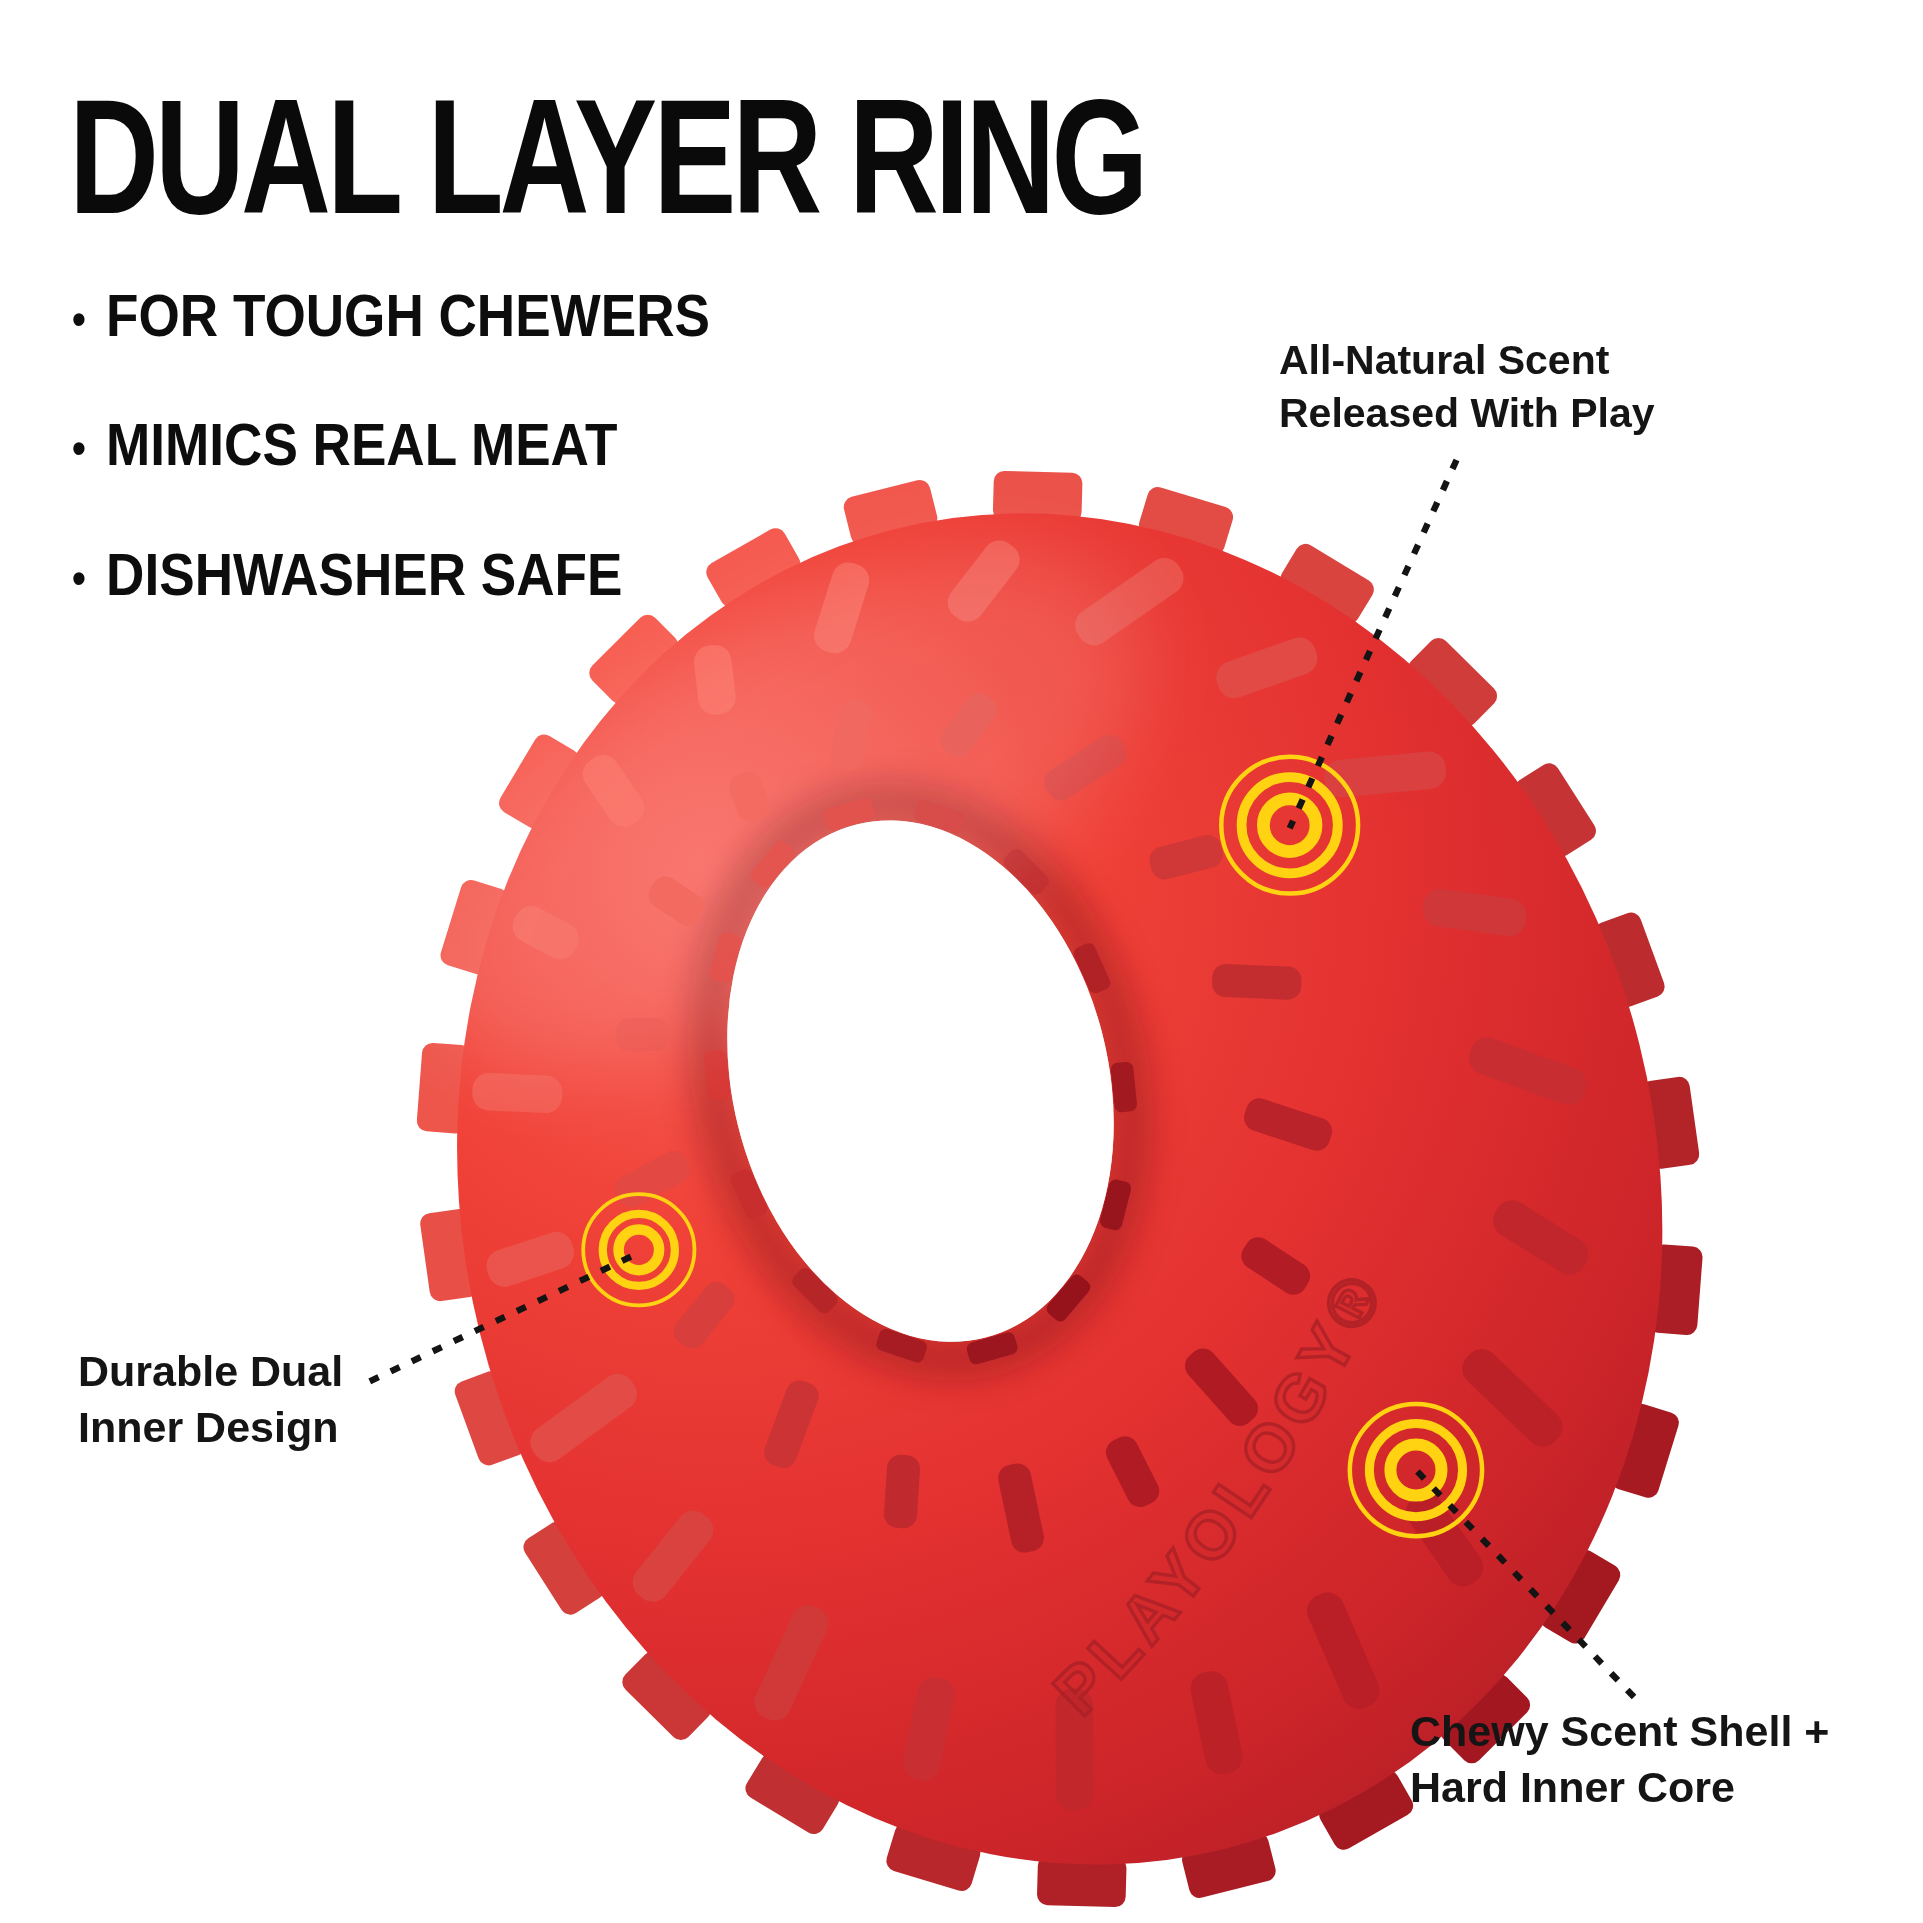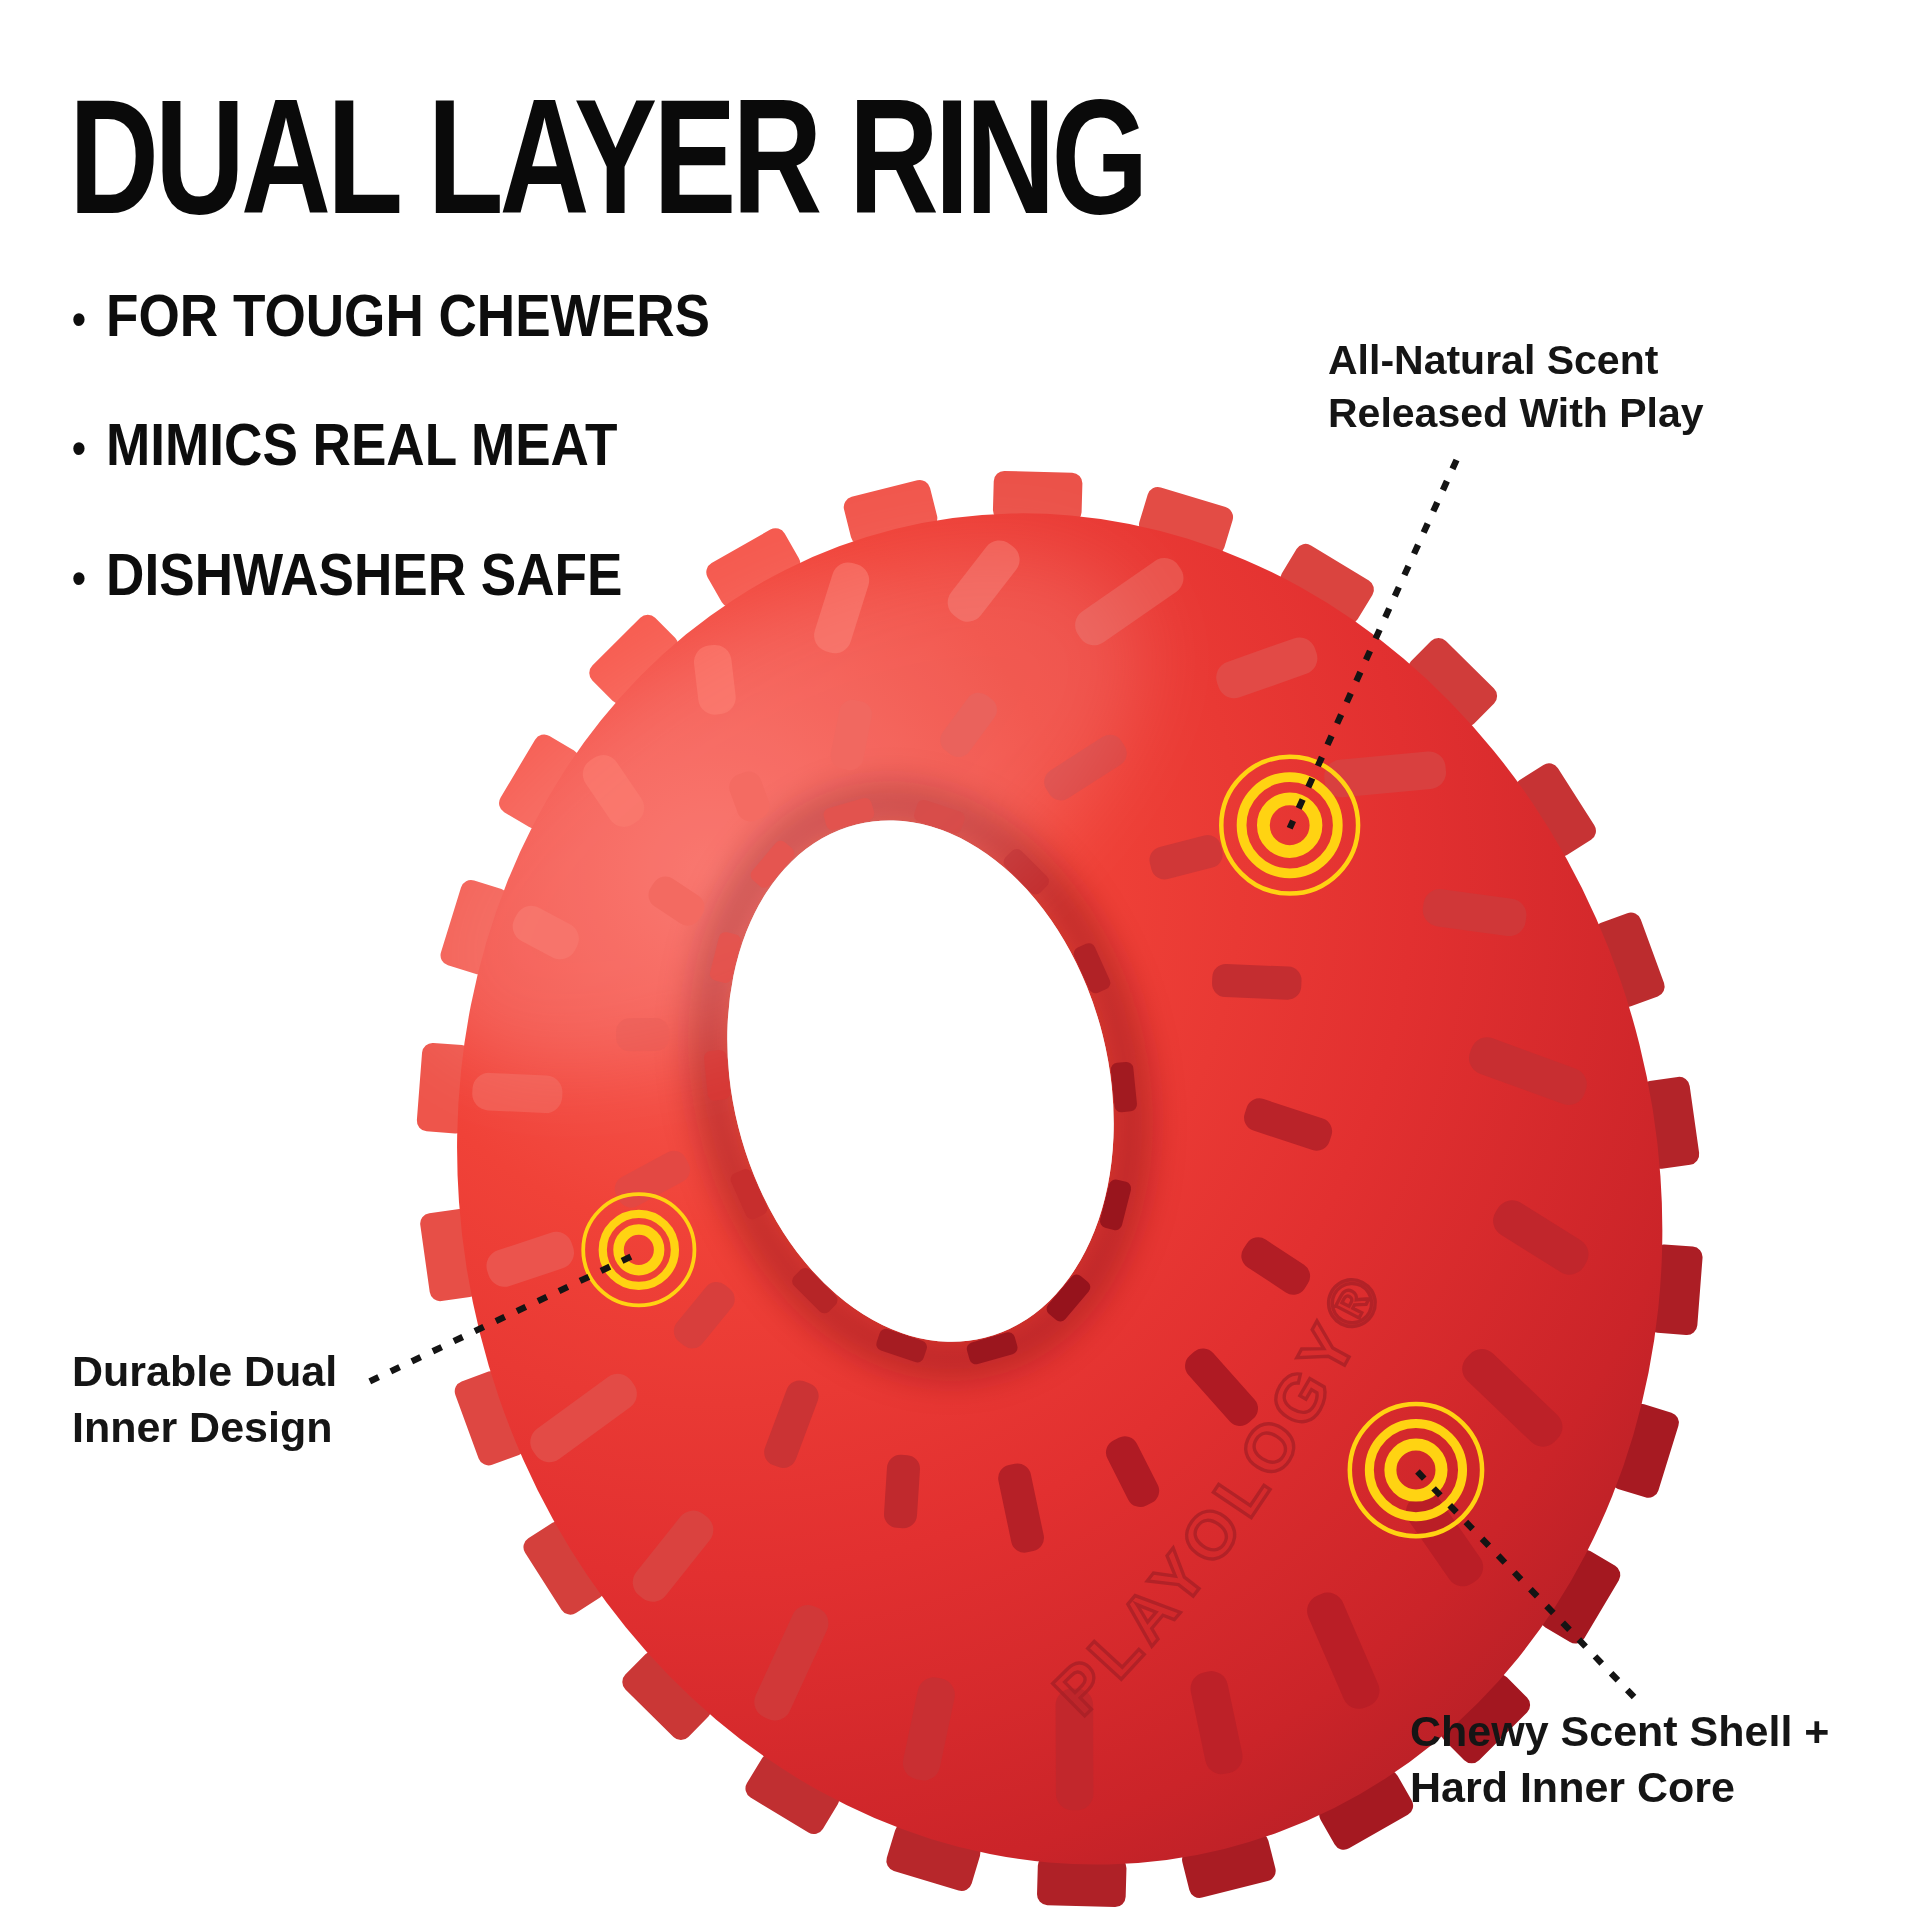--- a/index.html
+++ b/index.html
@@ -17,22 +17,22 @@
     position:absolute;left:72px;display:flex;align-items:center;gap:22.5px;
     font-size:59px;font-weight:700;color:#0d0d0d;white-space:nowrap;
     transform:scaleX(.9);transform-origin:left center;line-height:1;
   }
   .bullet-row:nth-of-type(1){top:287px;}
   .bullet-row:nth-of-type(2){top:416px;}
   .bullet-row:nth-of-type(3){top:546px;}
   .dot{font-size:44px;line-height:1;transform:translateY(1.5px);}
   .callout{position:absolute;font-weight:700;color:#151515;line-height:1.3;}
   .callout span{display:block;white-space:nowrap;}
-  .co-scent{left:1328px;top:334px;font-size:41px;}
-  .co-dual{left:72px;top:1344px;font-size:43px;}
+  .co-scent{left:1279px;top:334px;font-size:41px;}
+  .co-dual{left:78px;top:1344px;font-size:43px;}
   .co-core{left:1410px;top:1704px;font-size:43px;}
 </style>
 </head>
 <body>
 
 <div class="canvas">
 
   <svg class="art" viewBox="0 0 2560 2560">
     <defs>
       <radialGradient id="torusGrad" gradientUnits="userSpaceOnUse" cx="-350" cy="-520" r="1700">

